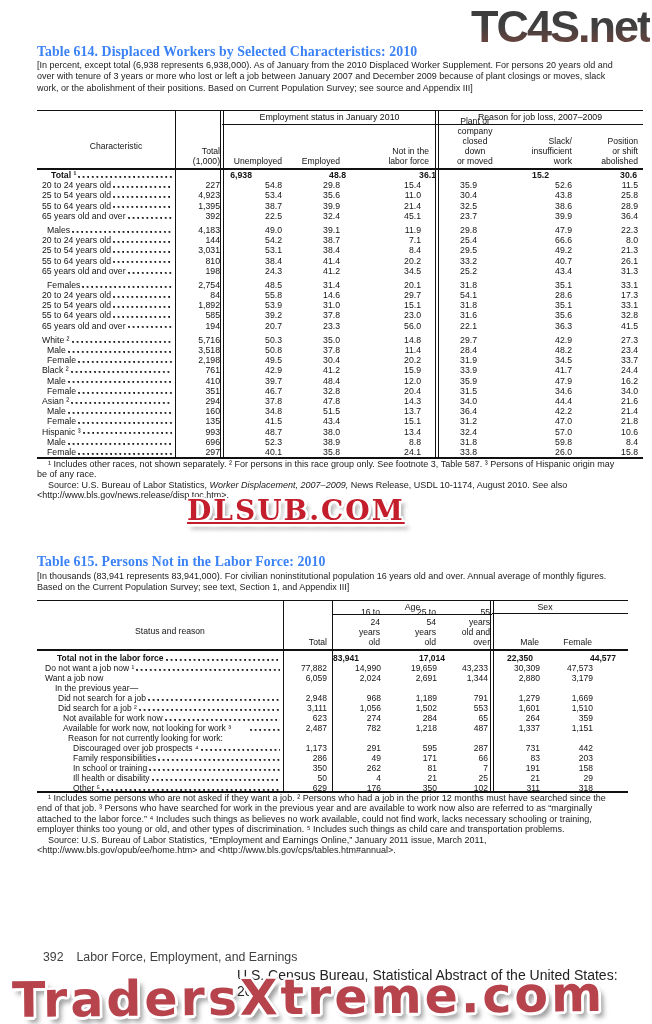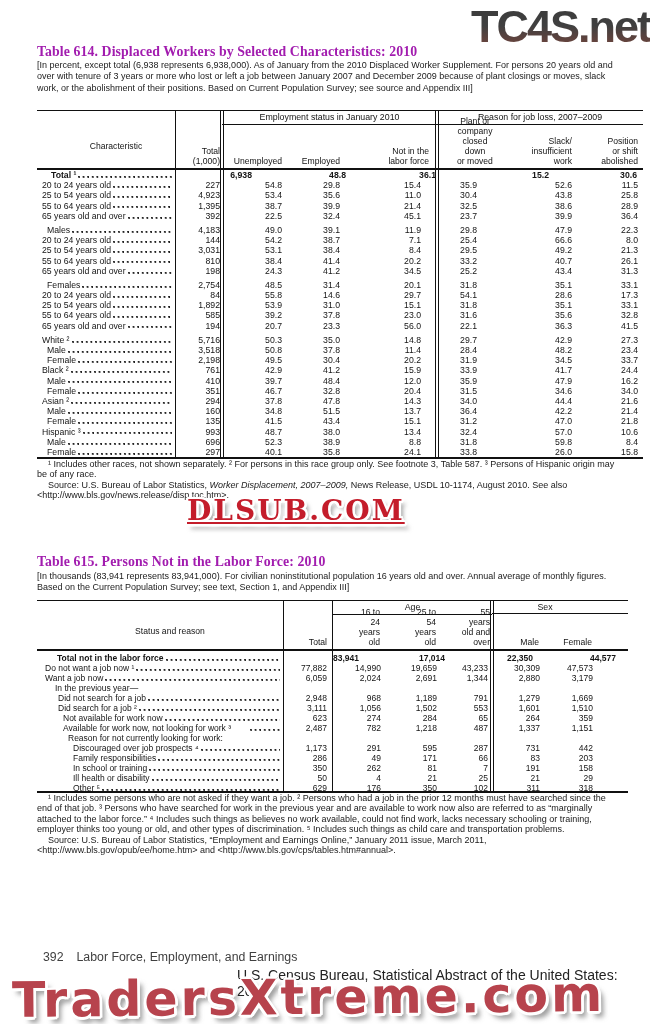--- a/index.html
+++ b/index.html
@@ -1,21 +1,21 @@
 <!DOCTYPE html>
 <html><head>
 <meta charset="utf-8">
 <style>
   html,body{margin:0;padding:0;background:#888;}
   .page{position:relative;width:652px;height:1024px;background:#fff;margin:0 auto;
         font-family:"Liberation Sans",sans-serif;color:#141414;overflow:hidden;}
 
   
   .t-title{position:absolute;left:37px;font-family:"Liberation Serif",serif;font-weight:bold;
-           font-size:13.8px;color:#a21caf;letter-spacing:.1px;white-space:nowrap;}
+           font-size:13.8px;color:#3b82f6;letter-spacing:.1px;white-space:nowrap;}
   #title614{top:44px}#title615{top:554px}
   .t-note{position:absolute;left:37px;width:582px;font-size:9px;line-height:11.4px;color:#1b1b1b;}
   #note614{top:60px}#note615{top:571px}
 
   
   .tbl{position:absolute;border-top:1px solid #111;border-bottom:2px solid #111;background:#fff;}
   #t614{left:37px;top:110px;width:606px;height:346px;}
   #t615{left:37px;top:600px;width:591px;height:190px;}
   .thead{position:relative;display:grid;border-bottom:2px solid #111;}
   #t614 .thead{grid-template-columns:138px 47px 65px 58px 92px 56px 84px 66px;height:57px;}
@@ -528,21 +528,21 @@
           </div>
           <div class="c v">77,882</div>
           <div class="c v">14,990</div>
           <div class="c v">19,659</div>
           <div class="c v">43,233</div>
           <div class="c v">30,309</div>
           <div class="c v">47,573</div>
           <div class="c"></div>
         </div>
         <div class="t-row">
-          <div class="c lbl-c" style="padding-left: 8px;">
+          <div class="c lbl-c" style="padding-left: 8px; flex-direction: column;">
             <span class="lbl">Want a job now</span>
             <span class="leader"></span>
           </div>
           <div class="c v">6,059</div>
           <div class="c v">2,024</div>
           <div class="c v">2,691</div>
           <div class="c v">1,344</div>
           <div class="c v">2,880</div>
           <div class="c v">3,179</div>
           <div class="c"></div>

